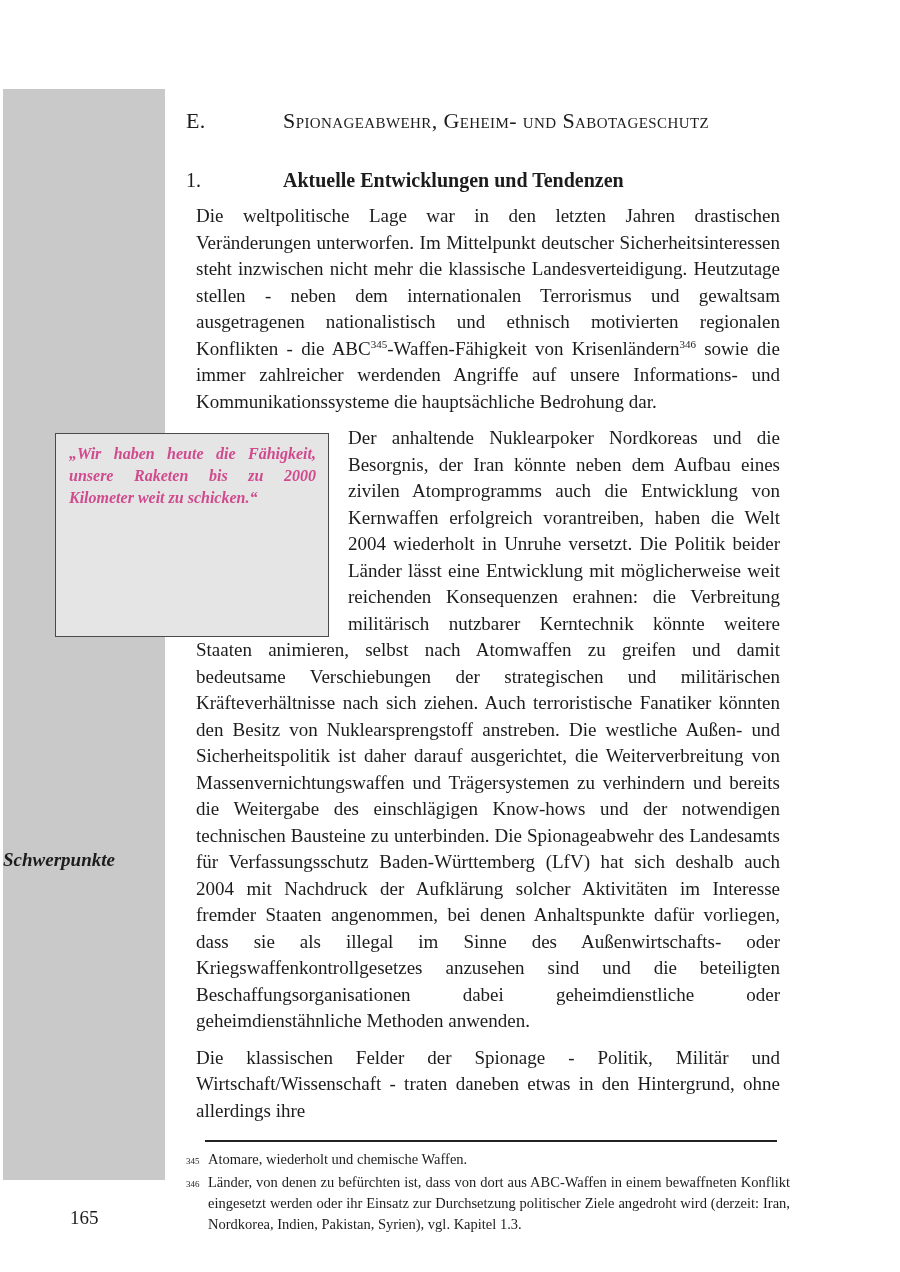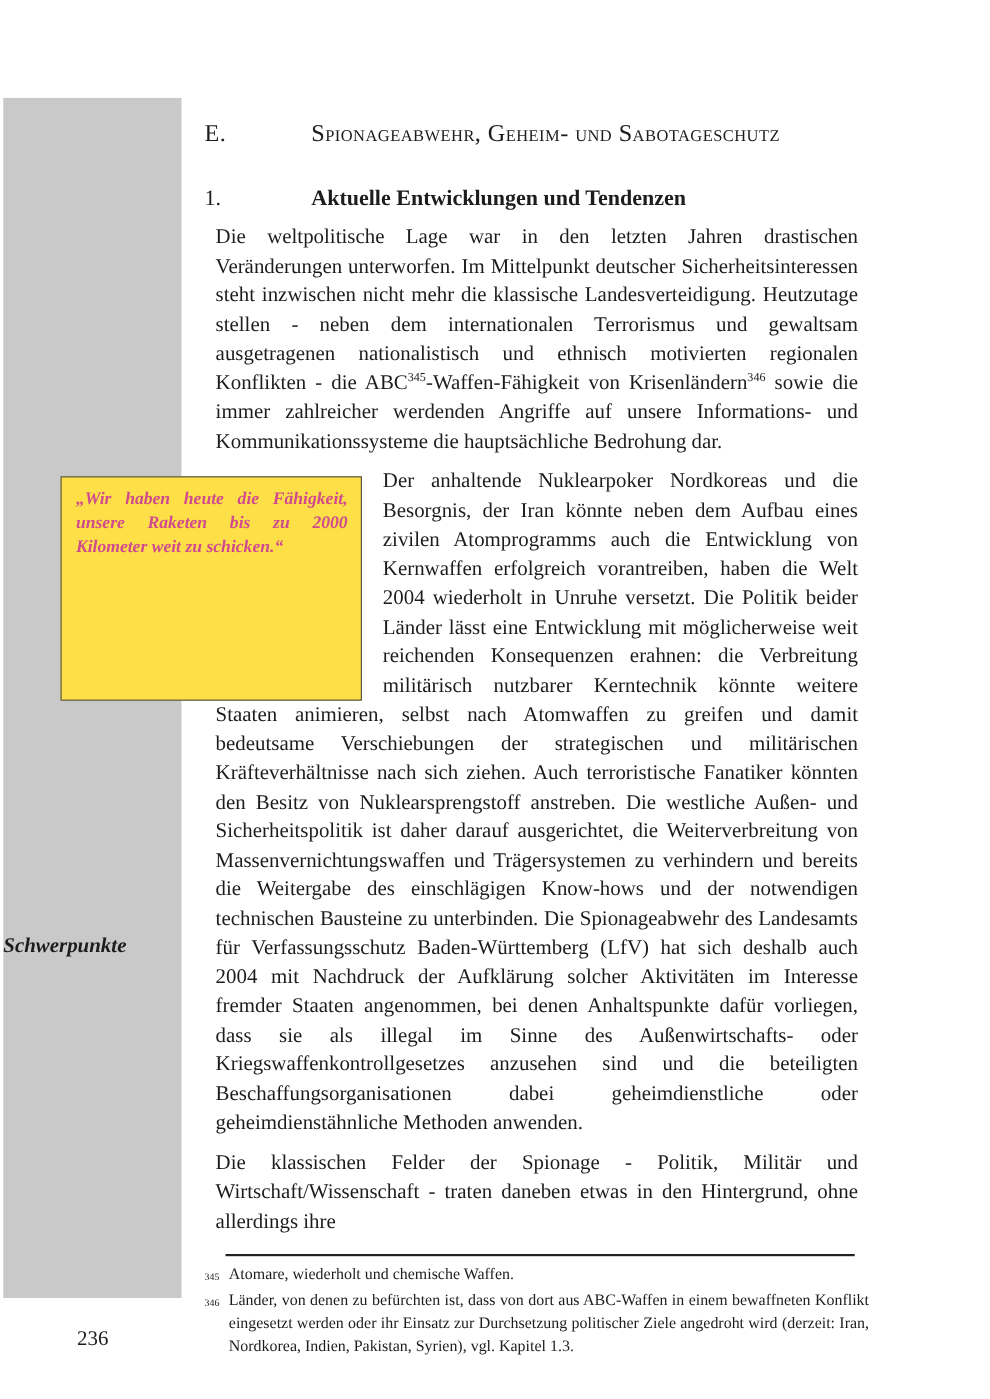--- a/index.html
+++ b/index.html
@@ -39,21 +39,21 @@
   .p1{margin-top:20px;}
   .p2{margin-top:13px;}
   .p3{margin-top:22px;}
   .body-text sup{font-size:11px;line-height:0;vertical-align:super;}
   .box-spacer{
     float:left;width:152px;height:206px;
   }
   .quote-box{
     position:absolute;left:55px;top:433px;width:274px;height:204px;
     box-sizing:border-box;
-    background:#fde047;border:1px solid #4a4a4a;
+    background:#e5e5e5;border:1px solid #4a4a4a;
     padding:9px 12px 8px 13px;
     font-size:16px;line-height:22px;text-align:justify;
   }
   .quote-text{
     color:#d04a8e;font-style:italic;font-weight:bold;
   }
   .quote-attribution{color:#1c1c1c;}
   .fnrule{
     margin:16px 0 7px 19px;width:572px;height:0;
     border:none;border-top:2px solid #222222;
@@ -102,13 +102,13 @@
     <span class="fn-num">345</span>
     <span class="fn-text">Atomare, wiederholt und chemische Waffen.</span>
   </div>
   <div class="footnote">
     <span class="fn-num">346</span>
     <span class="fn-text">Länder, von denen zu befürchten ist, dass von dort aus ABC-Waffen in einem bewaffneten Konflikt eingesetzt werden oder ihr Einsatz zur Durchsetzung politischer Ziele angedroht wird (derzeit: Iran, Nordkorea, Indien, Pakistan, Syrien), vgl. Kapitel 1.3.</span>
   </div>
 
 </div>
 
-<div class="page-number">236</div>
+<div class="page-number">165</div>
 
 </body></html>

